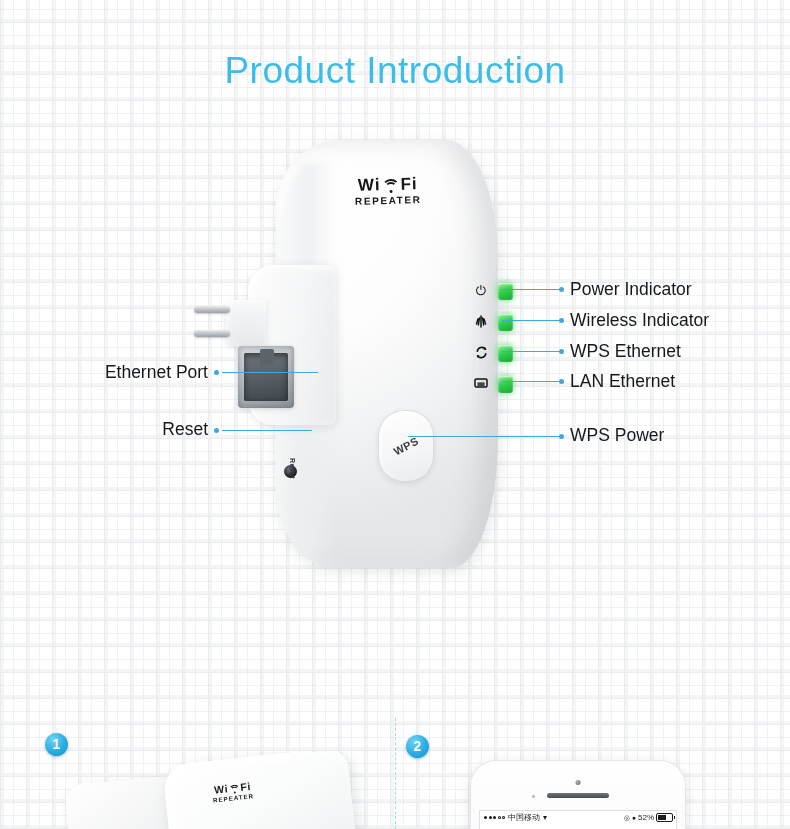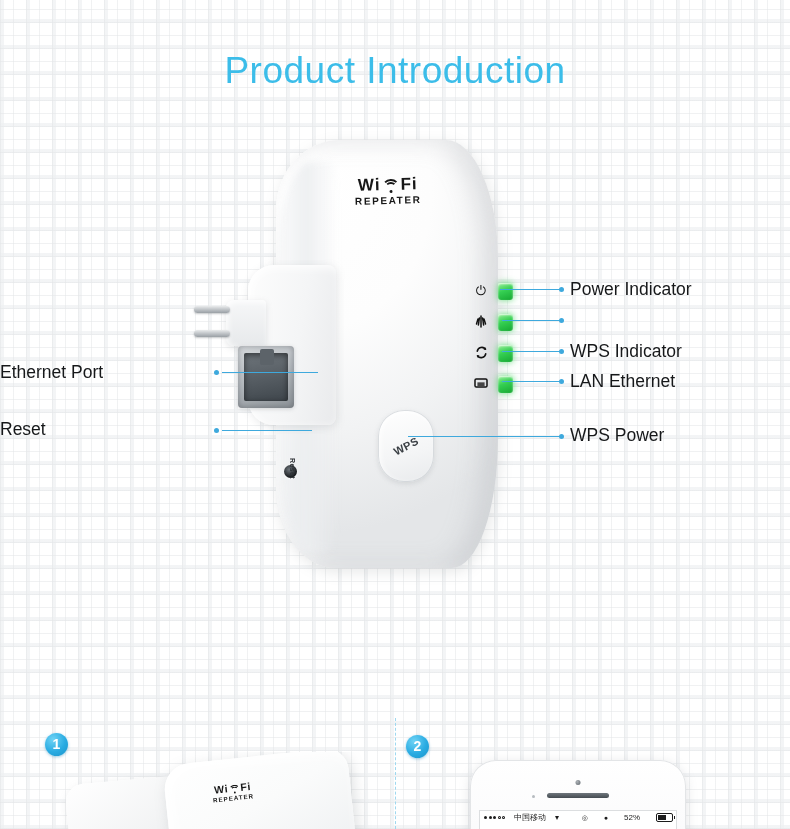--- a/index.html
+++ b/index.html
@@ -32,21 +32,21 @@
   #subtitle-easy{
     position:absolute;top:650px;left:0;width:790px;text-align:center;
     font-size:19px;color:#2b2b2b;font-weight:400;
   }
 
   
   .callout{
     position:absolute;font-size:17.5px;color:#16181a;white-space:nowrap;
   }
   .callout.right{text-align:center;}
-  .callout.left{}
+  .callout.left{text-align:right;}
 
   
   .conn{
     position:absolute;height:1px;background:#3ea9dd;z-index:3;
   }
   .dot{
     position:absolute;width:5px;height:5px;border-radius:50%;
     background:#3ea9dd;z-index:4;
   }
 
@@ -234,27 +234,27 @@
   .phone-screen{
     position:absolute;left:9px;top:50px;width:198px;height:60px;
     background:#ffffff;box-shadow:inset 0 0 0 1px #dcdee0;
   }
   .statusbar{
     position:absolute;left:0;top:0;width:198px;height:15px;
     display:flex;align-items:center;
     font-size:8px;color:#1c1c1c;
     font-family:"Liberation Sans",sans-serif;
   }
-  .sb-left{display:flex;align-items:center;gap:9px;padding-left:5px;}
+  .sb-left{display:flex;align-items:center;gap:3px;padding-left:5px;}
   .sb-dots{display:flex;gap:1.5px;align-items:center;}
   .sb-dots b{width:3px;height:3px;border-radius:50%;background:#1c1c1c;display:block;}
   .sb-dots b.off{background:#fff;box-shadow:inset 0 0 0 1px #1c1c1c;}
   .sb-carrier{font-size:8px;}
   .sb-time{position:absolute;left:50%;transform:translateX(-50%);font-size:12px;font-weight:400;margin-top:44px;}
-  .sb-right{position:absolute;right:4px;display:flex;align-items:center;gap:16px;}
+  .sb-right{position:absolute;right:4px;display:flex;align-items:center;gap:2px;}
   .batt{
     width:15px;height:7px;border:1px solid #1c1c1c;border-radius:2px;position:relative;
   }
   .batt i{position:absolute;left:1px;top:1px;bottom:1px;width:52%;background:#1c1c1c;display:block;}
   .batt:after{content:"";position:absolute;right:-3px;top:2px;width:1.5px;height:3px;background:#1c1c1c;}
 </style>
 </head>
 <body>
 
 <div class="bg-texture"></div>
@@ -329,24 +329,25 @@
       <span class="led"></span>
     </div>
   </div>
 
   <div class="conn" style="left:500px;top:289px;width:62px;"></div>
   <div class="dot" style="left:559px;top:287px;"></div>
   <div class="callout right" style="left:570px;top:279px;">Power Indicator</div>
 
   <div class="conn" style="left:502px;top:320px;width:60px;"></div>
   <div class="dot" style="left:559px;top:318px;"></div>
+  <div class="callout right" style="left:570px;top:310px;">Wireless Indicator</div>
 
   <div class="conn" style="left:502px;top:351px;width:60px;"></div>
   <div class="dot" style="left:559px;top:349px;"></div>
-  <div class="callout right" style="left:570px;top:341px;">WPS Indicator</div>
+  <div class="callout right" style="left:570px;top:341px;">WPS Ethernet</div>
 
   <div class="conn" style="left:502px;top:381px;width:60px;"></div>
   <div class="dot" style="left:559px;top:379px;"></div>
   <div class="callout right" style="left:570px;top:371px;">LAN Ethernet</div>
 
   <div class="conn" style="left:408px;top:436px;width:154px;"></div>
   <div class="dot" style="left:559px;top:434px;"></div>
   <div class="callout right" style="left:570px;top:425px;">WPS Power</div>
 
   <div class="conn" style="left:222px;top:372px;width:96px;"></div>

